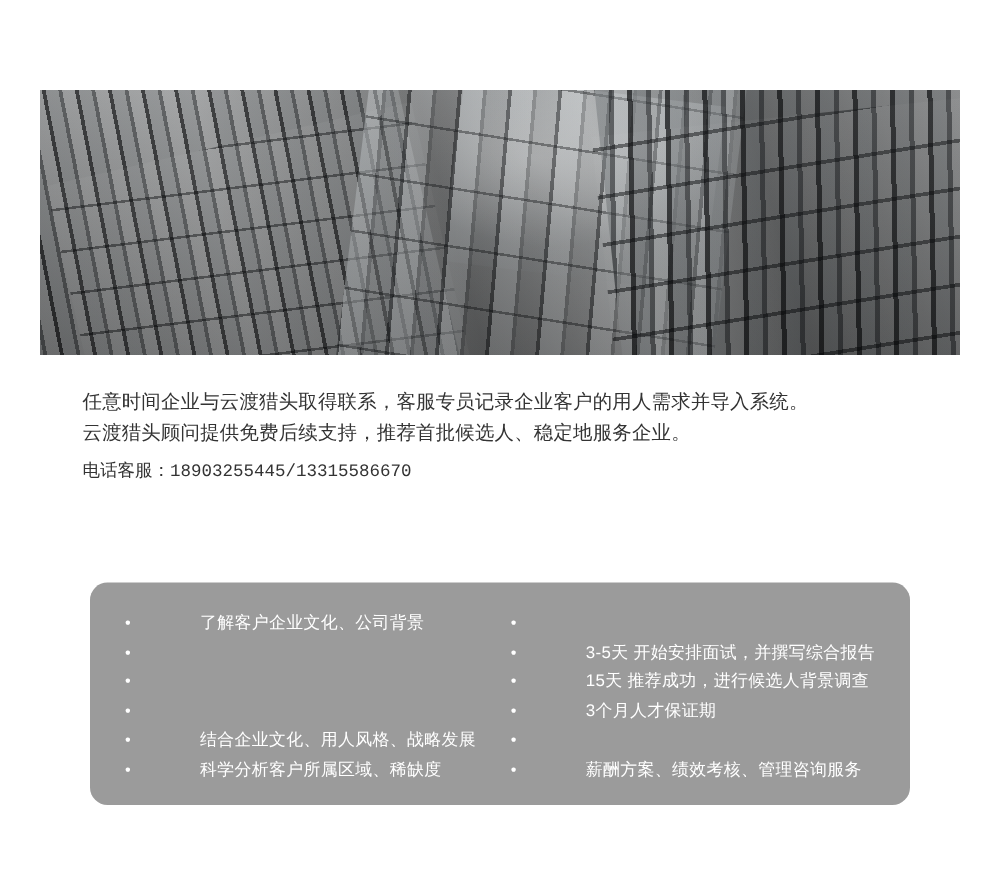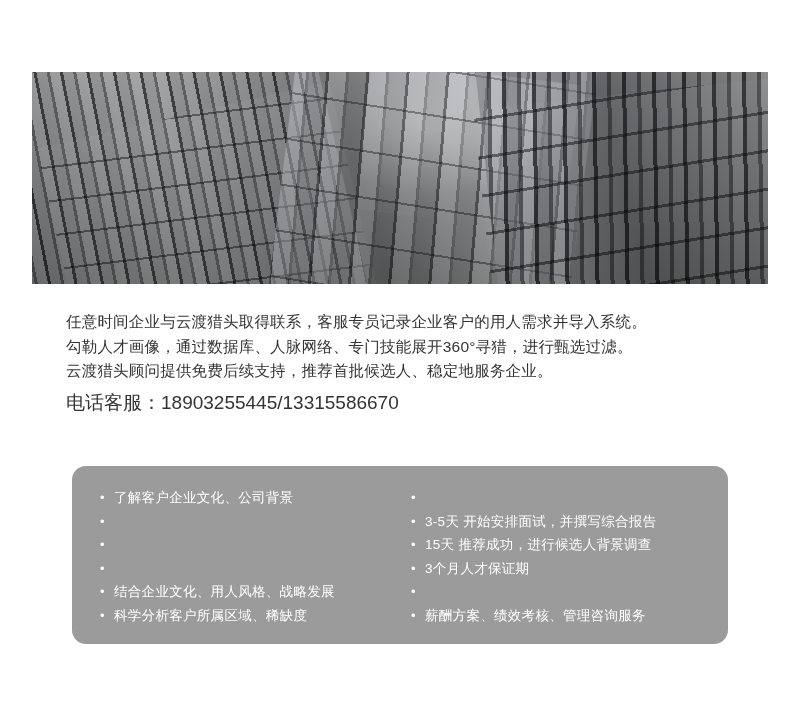--- a/index.html
+++ b/index.html
@@ -127,31 +127,32 @@
     background:
       linear-gradient(185deg, rgba(255,255,255,0.06) 0%, rgba(0,0,0,0.28) 100%);
   }
 
   
   .copy {
     position: absolute;
     left: 66px;
     top: 310px;
     width: 700px;
+    font-family: Liberation Mono, monospace;
   }
   .copy-line {
     font-size: 15.5px;
     line-height: 24.5px;
     color: #333333;
     letter-spacing: 0.2px;
     white-space: nowrap;
   }
   .phone-line {
     margin-top: 8px;
-    font-size: 19px;
+    font-size: 14px;
     line-height: 22px;
     color: #333333;
   }
 
   
   .panel {
     position: absolute;
     left: 72px;
     top: 466px;
     width: 656px;
@@ -183,20 +184,21 @@
   .bullet {
     display: inline-block;
     width: 14px;
     flex: 0 0 14px;
     color: #ffffff;
     font-size: 13px;
   }
   .panel-item-text {
     display: inline-block;
     letter-spacing: 0.3px;
+    margin-left: 46px;
   }
 </style>
 </head>
 <body>
 
 <div class="page">
 
   <div class="hero">
     <div class="hero-photo"></div>
     <div class="sky"></div>
@@ -204,21 +206,20 @@
     <div class="facade-a2"></div>
     <div class="facade-b"></div>
     <div class="facade-b2"></div>
     <div class="facade-c"></div>
     <div class="facade-c2"></div>
     <div class="hero-shade"></div>
   </div>
 
   <div class="copy">
     <div class="copy-line">任意时间企业与云渡猎头取得联系，客服专员记录企业客户的用人需求并导入系统。</div>
-    <div class="copy-line">勾勒人才画像，通过数据库、人脉网络、专门技能展开360°寻猎，进行甄选过滤。</div>
     <div class="copy-line">云渡猎头顾问提供免费后续支持，推荐首批候选人、稳定地服务企业。</div>
     <div class="phone-line">电话客服：18903255445/13315586670</div>
   </div>
 
   <div class="panel">
 
     <div class="panel-col left">
       <div class="panel-item">
         <span class="bullet">•</span>
         <span class="panel-item-text">了解客户企业文化、公司背景</span>

